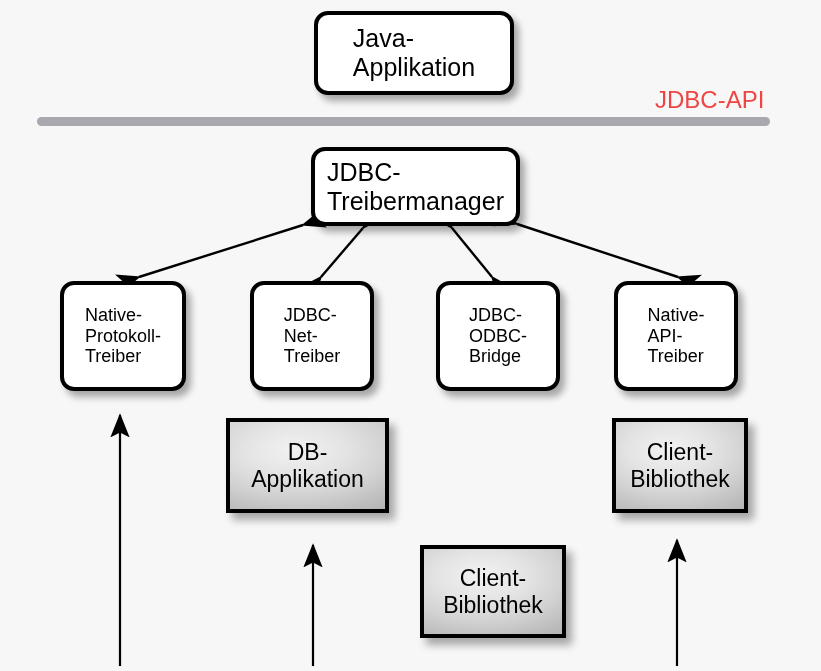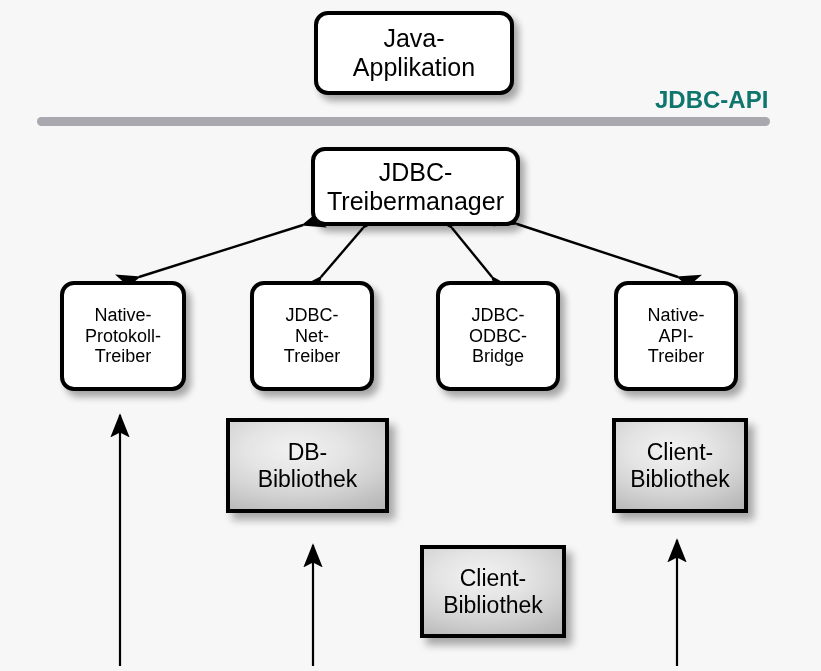--- a/index.html
+++ b/index.html
@@ -33,21 +33,21 @@
   
   .node {
     position: absolute;
     box-sizing: border-box;
     background: #ffffff;
     border: 4px solid #000000;
     border-radius: 14px;
     display: flex;
     align-items: center;
     justify-content: center;
-    text-align: center;
+    text-align: left;
     color: #000000;
     line-height: 1.16;
     box-shadow: 5px 6px 7px rgba(0,0,0,0.33);
     z-index: 3;
   }
   .node .label {
     display: block;
     padding: 0 4px;
     white-space: pre-line;
   }
@@ -82,24 +82,23 @@
 
   
   .divider-bar {
     position: absolute;
     background: #a8a8ae;
     border-radius: 5px;
     z-index: 2;
   }
   .api-caption {
     position: absolute;
-    color: #0f766e;
+    color: #ef4444;
     white-space: nowrap;
     z-index: 4;
-    font-weight: bold;
   }
 
   
   .t-app     { font-size: 25px; }
   .t-mgr     { font-size: 25px; }
   .t-driver  { font-size: 18px; }
   .t-gray    { font-size: 23px; }
   .t-api     { font-size: 24px; }
 </style>
 </head>
@@ -167,21 +166,21 @@
   </div>
 
   <div class="node t-driver" style="left:614px; top:281px; width:124px; height:110px;">
     <span class="label">Native-
 API-
 Treiber</span>
   </div>
 
   <div class="graybox t-gray" style="left:226px; top:418px; width:163px; height:95px;">
     <span class="label">DB-
-Bibliothek</span>
+Applikation</span>
   </div>
 
 
   <div class="graybox t-gray" style="left:612px; top:418px; width:136px; height:95px;">
     <span class="label">Client-
 Bibliothek</span>
   </div>
 
   <div class="graybox t-gray" style="left:420px; top:545px; width:146px; height:93px;">
     <span class="label">Client-

